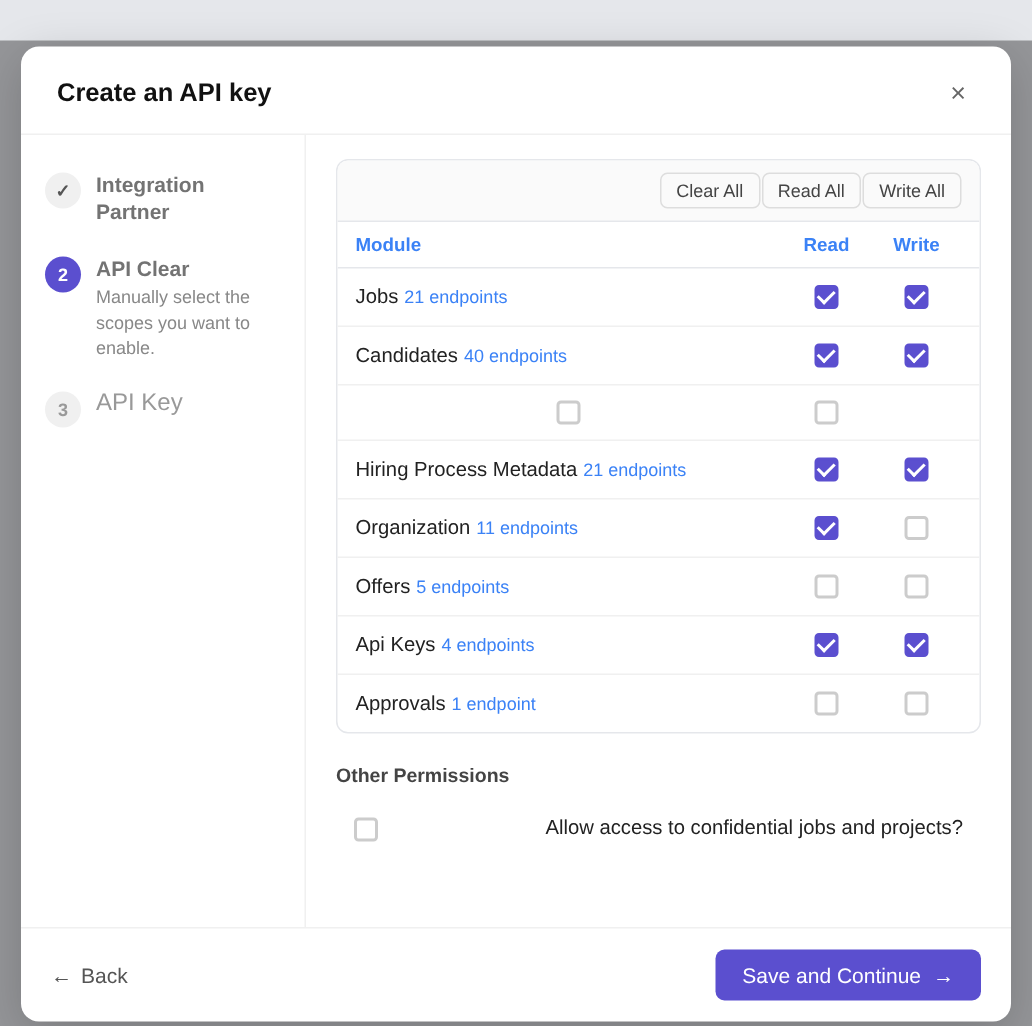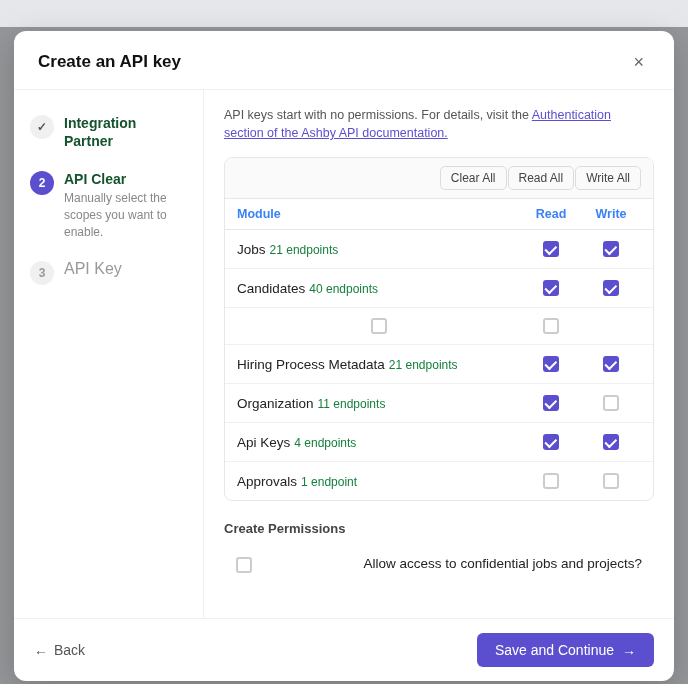--- a/index.html
+++ b/index.html
@@ -93,21 +93,21 @@
       color: #fff;
     }
     .step-icon.inactive {
       background: #f0f0f0;
       color: #999;
       font-size: 12px;
     }
     .step-label {
       font-size: 14px;
       font-weight: 600;
-      color: #14532d;
+      color: #737373;
       line-height: 1.3;
     }
     .step-sublabel {
       font-size: 12px;
       color: #888;
       margin-top: 2px;
       line-height: 1.4;
     }
     .step-label-inactive {
       font-size: 16px;
@@ -187,21 +187,21 @@
       align-items: center;
     }
     .table-row:last-child { border-bottom: none; }
     .module-name {
       font-size: 13.5px;
       font-weight: 500;
       color: #222;
     }
     .module-endpoints {
       font-size: 12px;
-      color: #15803d;
+      color: #3b82f6;
       margin-left: 4px;
     }
     .checkbox-cell {
       display: flex;
       align-items: center;
       justify-content: center;
     }
     .checkbox {
       width: 16px;
       height: 16px;
@@ -322,21 +322,20 @@
           <div class="step-item">
             <div class="step-icon inactive">3</div>
             <div>
               <div class="step-label-inactive">API Key</div>
             </div>
           </div>
         </div>
       <div class="main-content">
         <div class="scrollable">
 
-        <p class="intro-text">API keys start with no permissions. For details, visit the <a class="intro-link">Authentication section of the Ashby API documentation.</a></p>
             <div class="permissions-table">
               <div class="table-actions">
                 <button class="action-btn">Clear All</button>
                 <button class="action-btn">Read All</button>
                 <button class="action-btn">Write All</button>
               </div>
               <div class="table-header">
                 <div class="table-header-cell">Module</div>
                 <div class="table-header-cell">Read</div>
                 <div class="table-header-cell">Write</div>
@@ -379,40 +378,49 @@
               <div class="table-row">
                 <div><span class="module-name">Organization</span><span class="module-endpoints">11 endpoints</span></div>
                 <div class="checkbox-cell">
                   <div class="checkbox checked"></div>
                 </div>
                 <div class="checkbox-cell">
                   <div class="checkbox"></div>
                 </div>
               </div>
               <div class="table-row">
+                <div><span class="module-name">Offers</span><span class="module-endpoints">5 endpoints</span></div>
+                <div class="checkbox-cell">
+                  <div class="checkbox"></div>
+                </div>
+                <div class="checkbox-cell">
+                  <div class="checkbox"></div>
+                </div>
+              </div>
+              <div class="table-row">
                 <div><span class="module-name">Api Keys</span><span class="module-endpoints">4 endpoints</span></div>
                 <div class="checkbox-cell">
                   <div class="checkbox checked"></div>
                 </div>
                 <div class="checkbox-cell">
                   <div class="checkbox checked"></div>
                 </div>
               </div>
               <div class="table-row">
                 <div><span class="module-name">Approvals</span><span class="module-endpoints">1 endpoint</span></div>
                 <div class="checkbox-cell">
                   <div class="checkbox"></div>
                 </div>
                 <div class="checkbox-cell">
                   <div class="checkbox"></div>
                 </div>
               </div>
             </div>
             <div class="other-permissions">
-              <div class="other-permissions-title">Create Permissions</div>
+              <div class="other-permissions-title">Other Permissions</div>
               <div class="permission-row">
                 <input type="checkbox" class="permission-row-checkbox" style="">
                 <div>
                   <div class="permission-label">Allow access to confidential jobs and projects?</div>
                 </div>
               </div>
             </div>
           </div>
       </div>
     </div>

